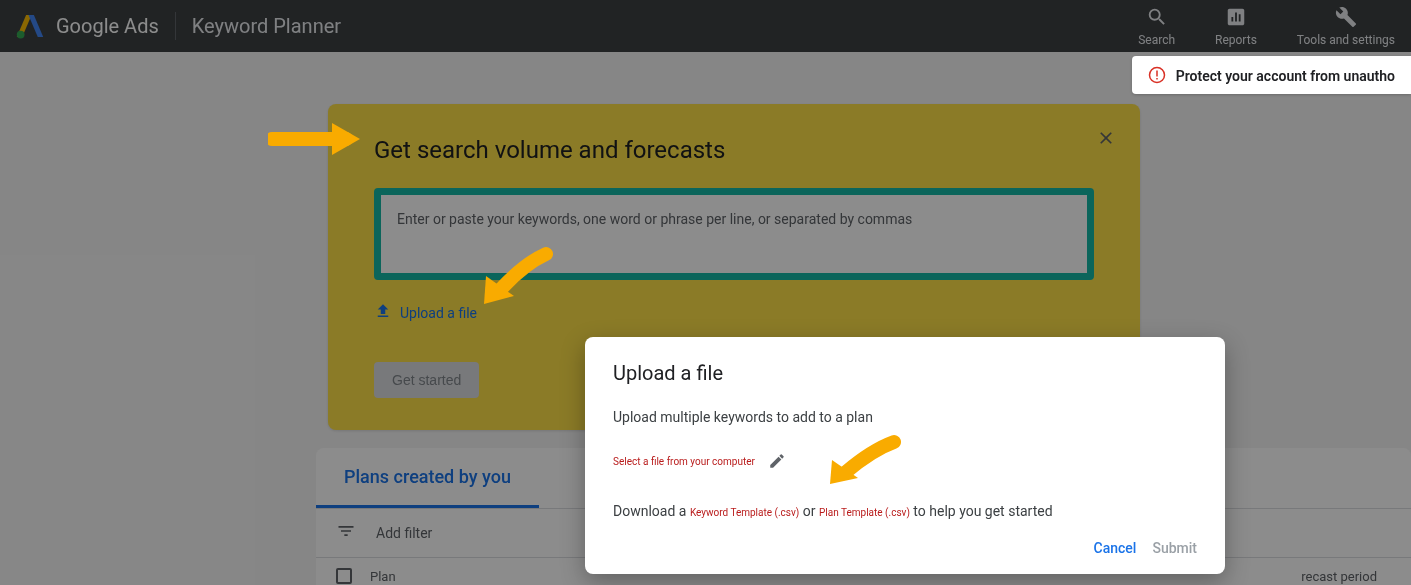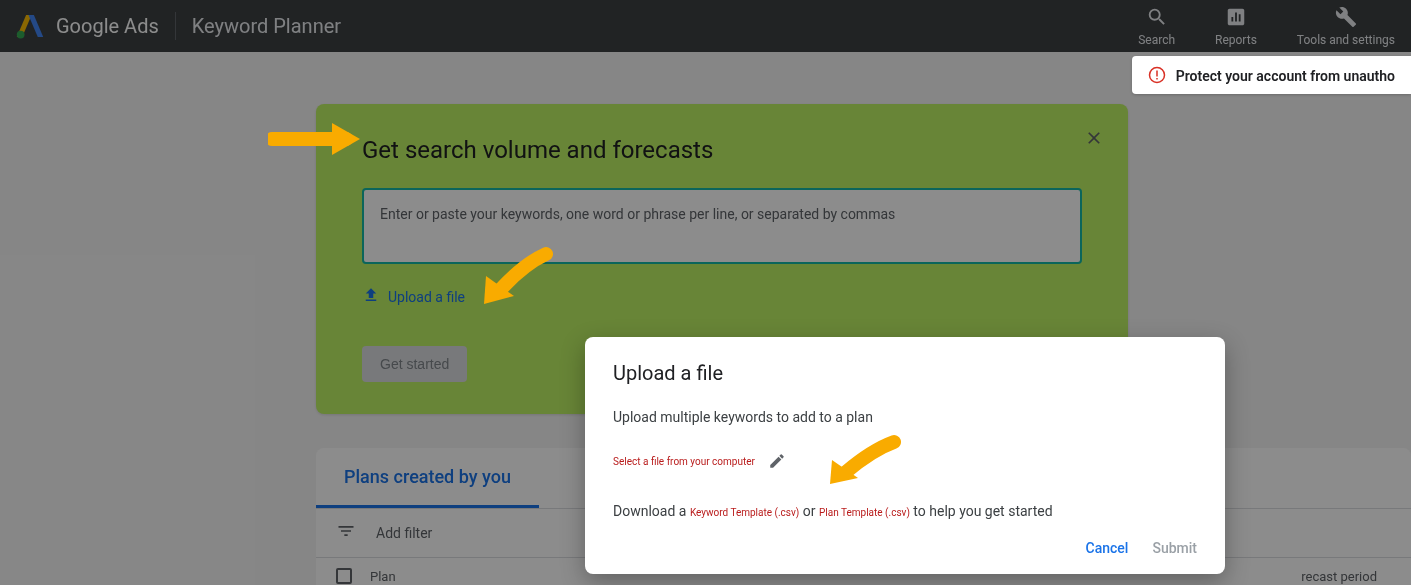--- a/index.html
+++ b/index.html
@@ -83,24 +83,24 @@
       z-index: 8;
       font-weight: 600;
     }
     .alert-icon {
       display: inline-flex;
       width: 18px;
       height: 18px;
     }
     .main-card {
       position: absolute;
-      left: 316px;
+      left: 328px;
       top: 104px;
       width: 812px;
-      background: #bef264;
+      background: #fde047;
       border-radius: 8px;
       box-shadow: 0 1px 3px rgba(0,0,0,0.12);
       padding: 32px 46px;
       z-index: 2;
     }
     .card-title {
       font-size: 24px;
       color: #202124;
       font-weight: 400;
       margin-bottom: 24px;
@@ -108,22 +108,22 @@
     .close-x {
       position: absolute;
       right: 24px;
       top: 24px;
       color: #5f6368;
       font-size: 22px;
       cursor: pointer;
     }
     .keyword-input {
       width: 100%;
-      height: 76px;
-      border: 2px solid #14b8a6;
+      height: 92px;
+      border: 7px solid #14b8a6;
       border-radius: 4px;
       padding: 16px;
       font-size: 14px;
       color: #5f6368;
       resize: none;
       font-family: inherit;
     }
     .keyword-input::placeholder { color: #5f6368; }
     .upload-link {
       display: inline-flex;
@@ -233,21 +233,21 @@
       justify-content: center;
     }
     .download-text {
       font-size: 14px;
       color: #3c4043;
       line-height: 1.5;
     }
     .dialog-actions {
       display: flex;
       justify-content: flex-end;
-      gap: 24px;
+      gap: 16px;
       margin-top: 18px;
       font-size: 14px;
       align-items: flex-end;
     }
     .cancel-btn { color: #1a73e8; cursor: pointer; font-weight: 500; }
     .submit-btn { color: #9aa0a6; cursor: default; font-weight: 500; }
     
     .arrow {
       position: absolute;
       z-index: 12;

